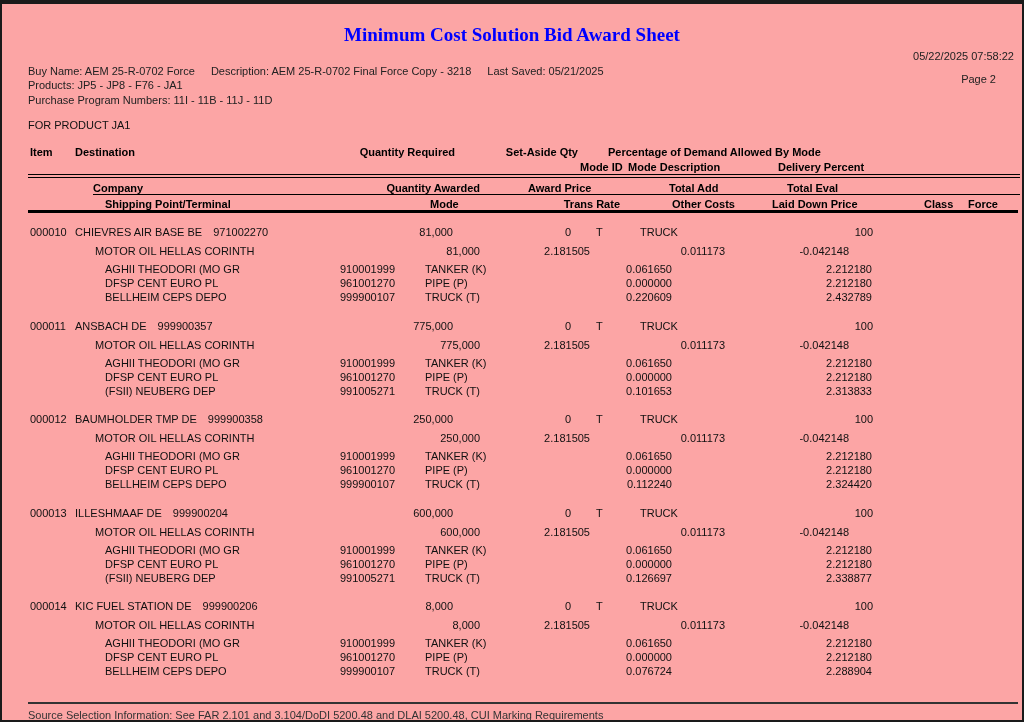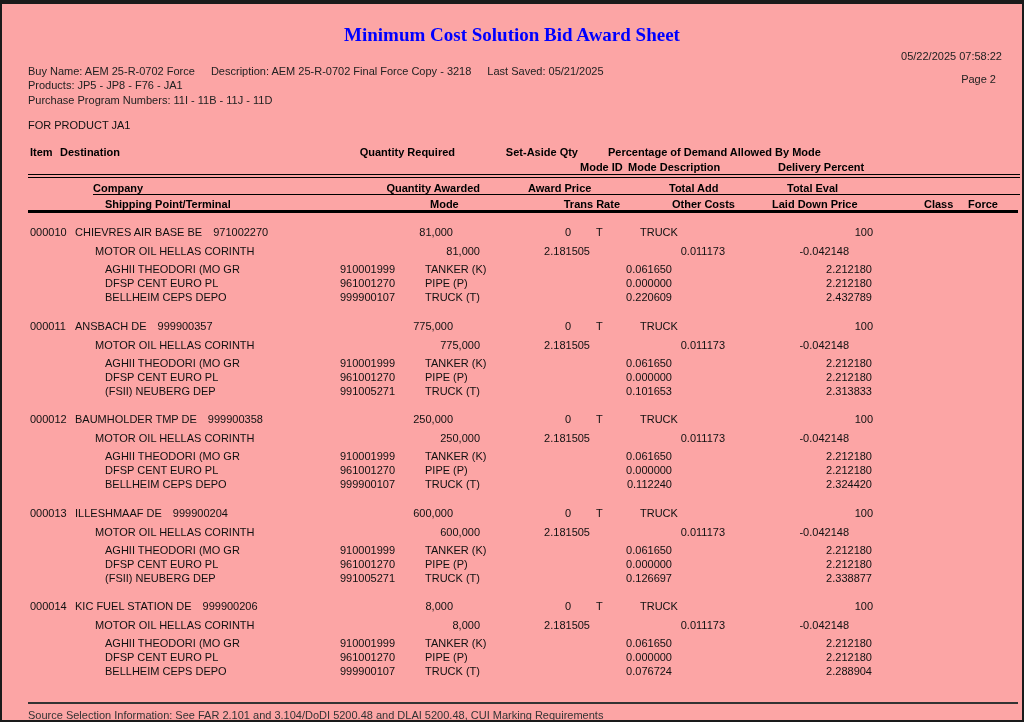--- a/index.html
+++ b/index.html
@@ -17,21 +17,21 @@
     color:#111;
     overflow:hidden;
   }
   .abs{position:absolute;white-space:nowrap;}
   .title{
     top:20px;left:0;right:0;text-align:center;
     font-family:"Liberation Serif", serif;
     font-size:19px;font-weight:bold;color:#0000FF;
   }
   .meta{color:#222;}
-  .dt{top:46px;right:20px;}
+  .dt{top:46px;right:8px;}
   .pagenum{top:69px;right:26px;}
   .buyline{top:61px;left:26px;}
   .buyline span{display:inline-block;margin-right:16px;}
   .products{top:75px;left:26px;}
   .purchase{top:90px;left:26px;}
   .section-label{top:115px;left:26px;color:#111;}
 
   .hdr{font-weight:bold;color:#000;}
   .r{text-align:right;}
   
@@ -42,21 +42,21 @@
 
   
   .rule-double{left:26px;width:992px;top:170px;height:4px;border-top:1.5px solid #000;border-bottom:1.5px solid #000;box-sizing:border-box;}
   .rule-company{left:91px;width:927px;top:190px;height:0;border-top:1.5px solid #000;}
   .rule-thick{left:26px;width:990px;top:206px;height:3px;background:#000;}
   .rule-footer{left:26px;width:990px;top:698px;height:2px;background:#333;}
   .footer-note{top:705px;left:26px;color:#333;}
 
   
   .hx-item{left:28px;}
-  .hx-dest{left:58px;}
+  .hx-dest{left:73px;}
   .hx-qtyreq{left:302px;width:151px;}
   .hx-setaside{left:476px;width:100px;}
   .hx-pct{left:606px;text-align:right;}
   .hx-modeid{left:578px;}
   .hx-modedesc{left:626px;}
   .hx-delpct{left:776px;}
   .hx-company{left:91px;}
   .hx-qtyawd{left:328px;width:150px;}
   .hx-awdprice{left:526px;}
   .hx-totadd{left:667px;}

